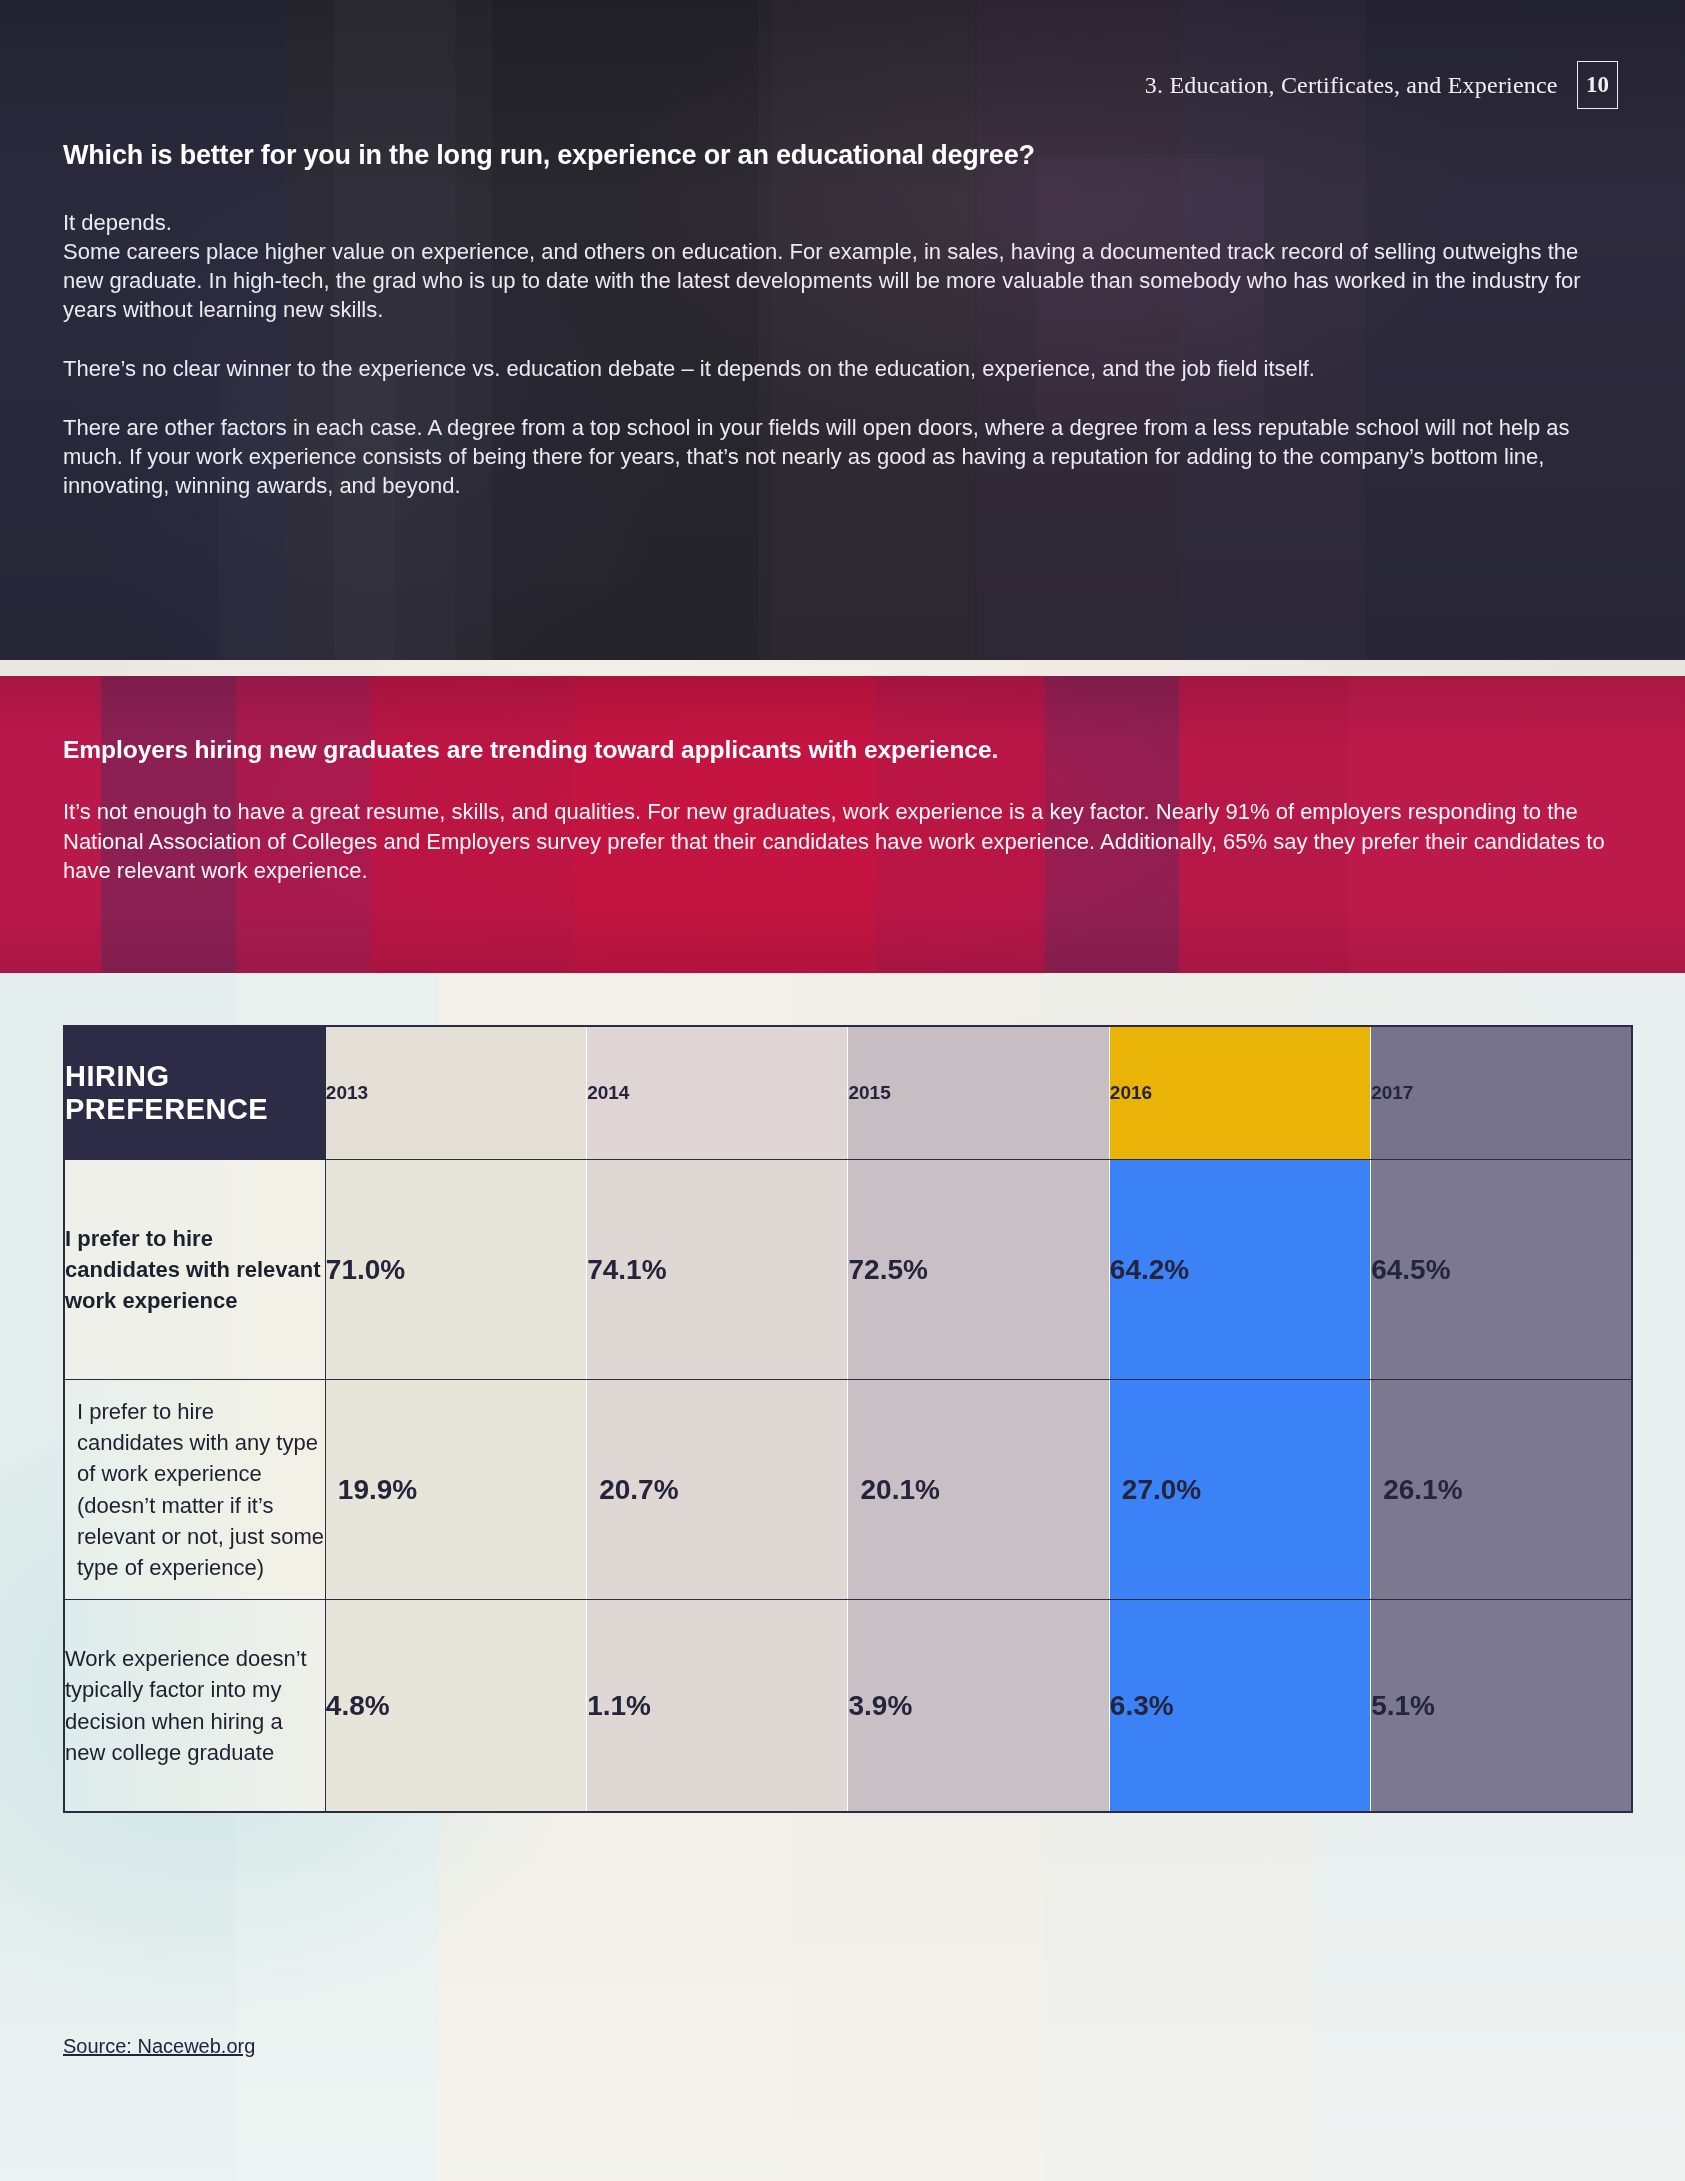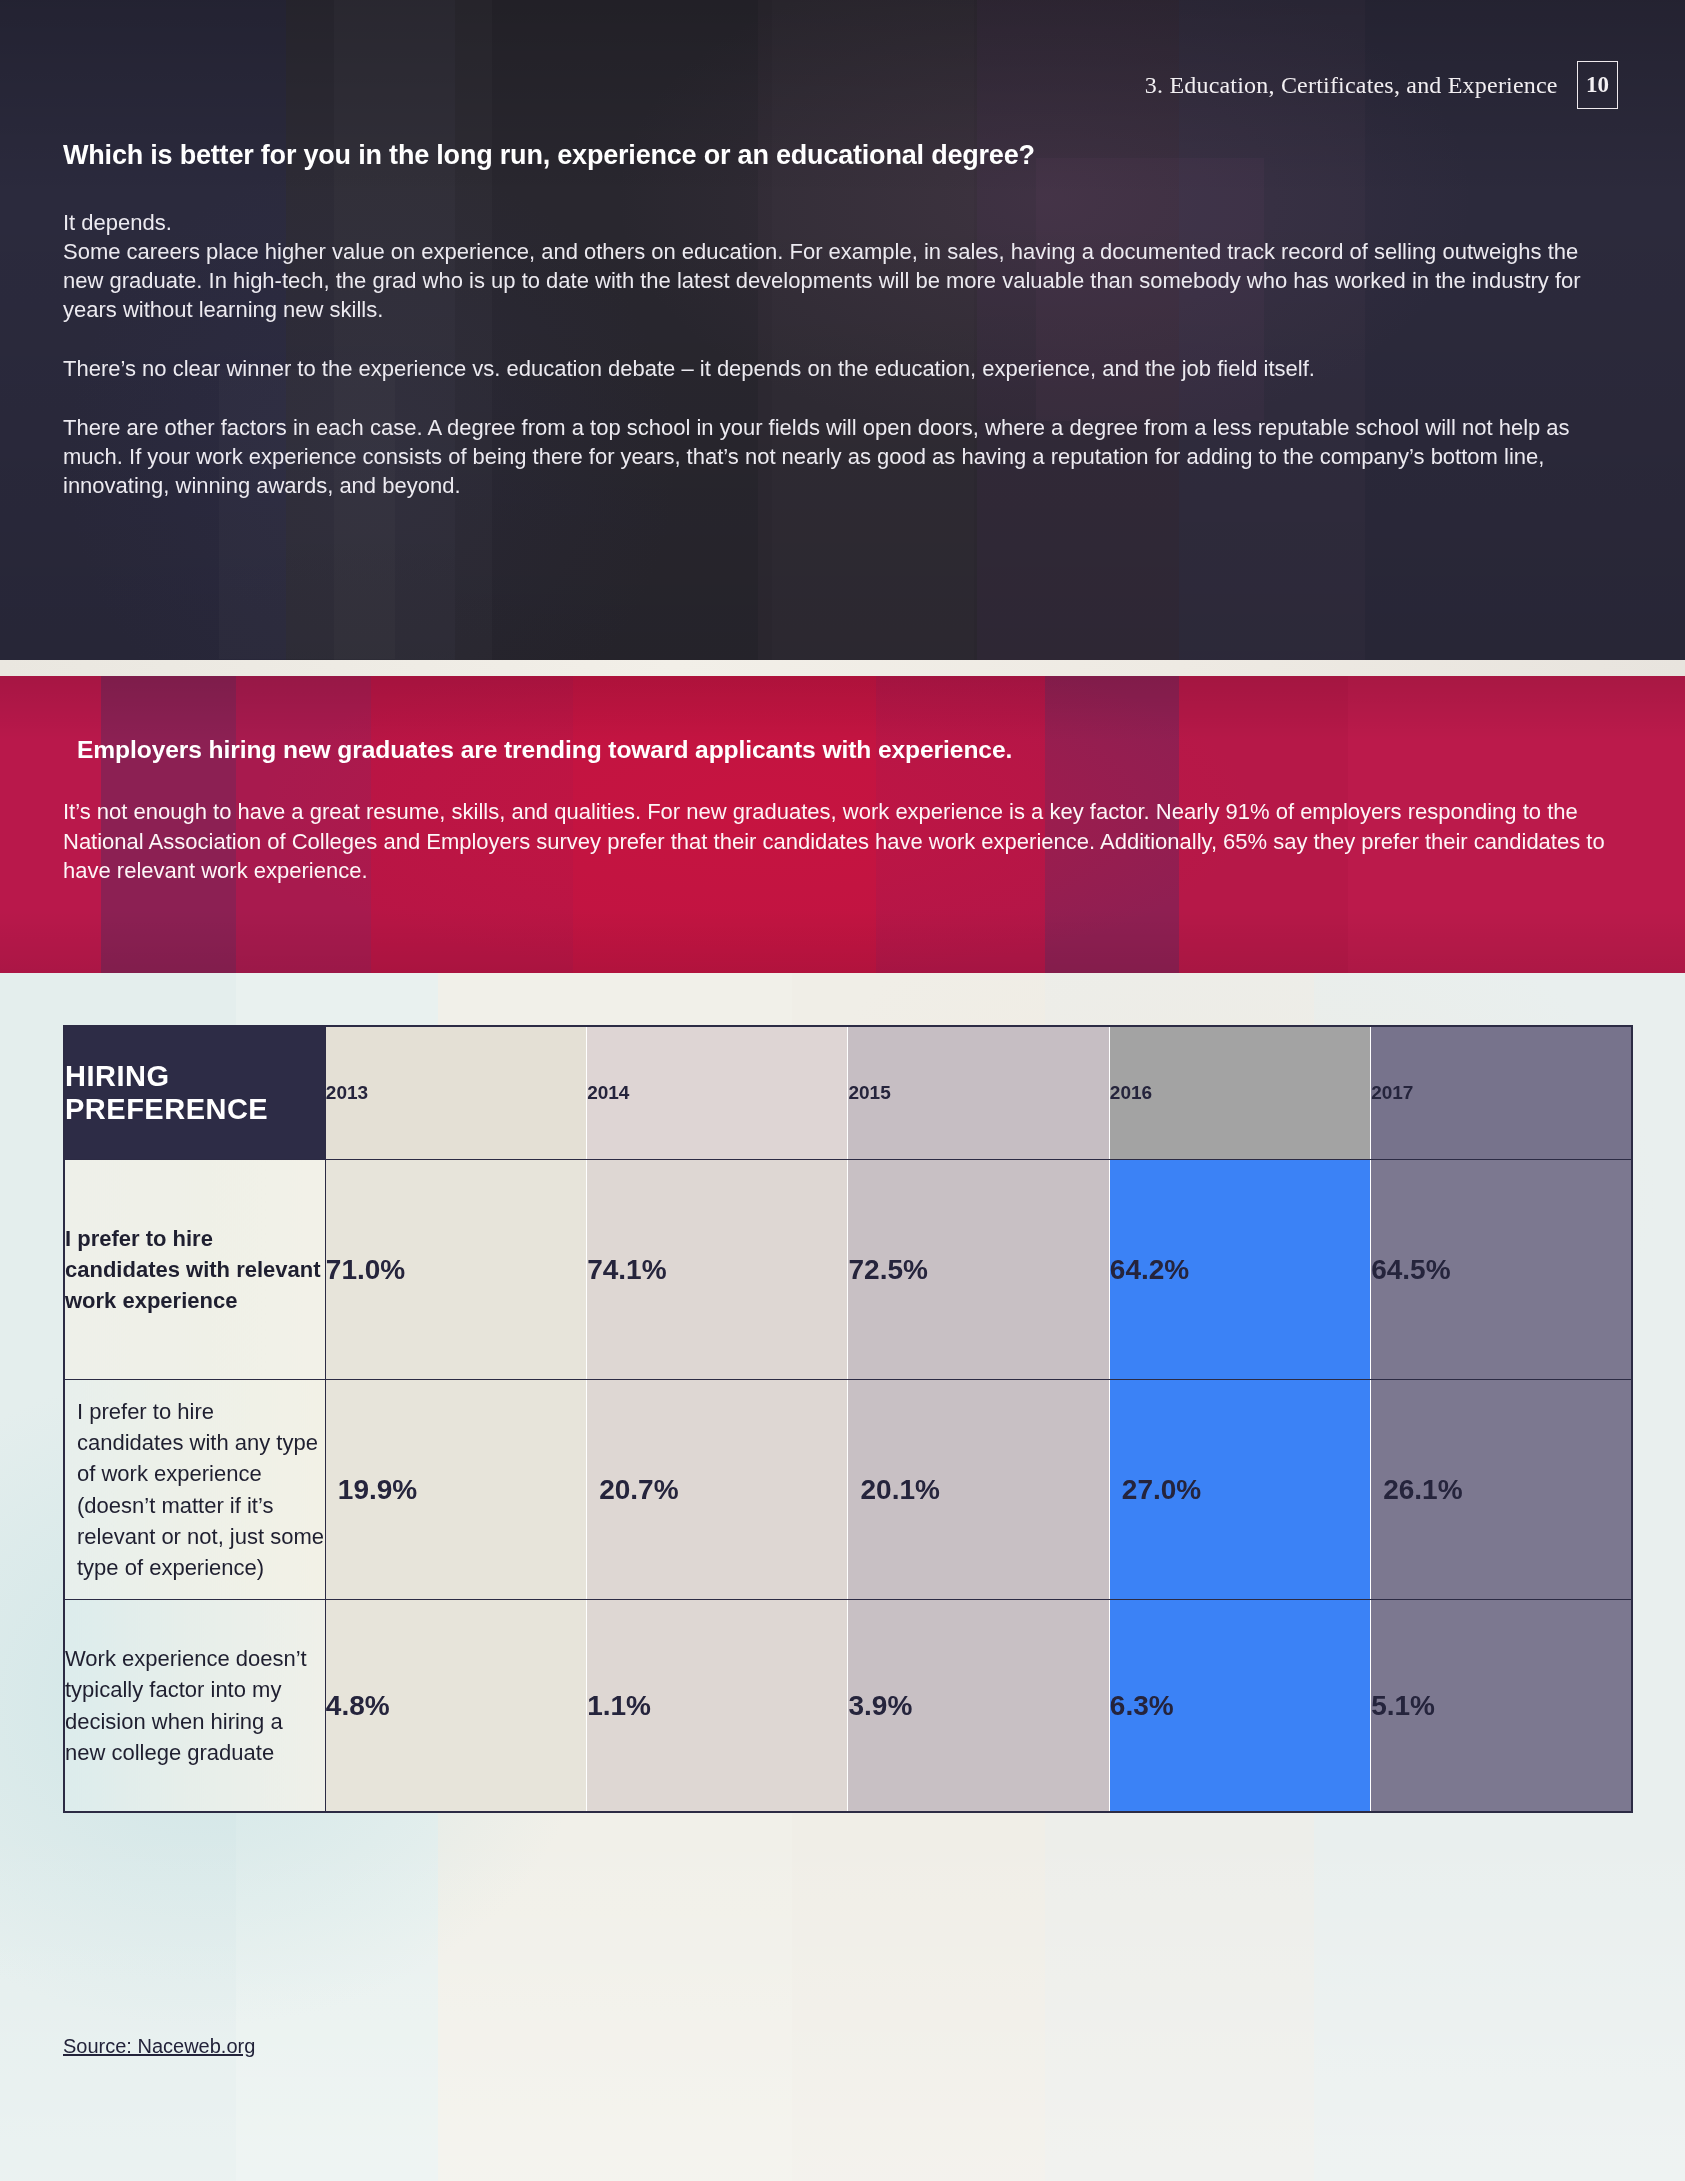--- a/index.html
+++ b/index.html
@@ -91,21 +91,21 @@
   }
   .crimson-band::after{
     content:"";position:absolute;inset:0;
     background:
       linear-gradient(180deg, rgba(0,0,0,0.10) 0%, rgba(0,0,0,0) 22%, rgba(0,0,0,0) 78%, rgba(0,0,0,0.08) 100%),
       radial-gradient(ellipse 667px 228px at 45% 45%, rgba(205,20,62,0.45), rgba(0,0,0,0) 75%);
     pointer-events:none;
   }
   .crimson-content{position:absolute;left:63px;top:736px;width:1571px;z-index:5;}
   h2.c-head{
-    margin:0 0 33px 14px;font-size:24.6px;font-weight:bold;color:#ffffff;letter-spacing:-0.1px;
+    margin:0 0 33px 0;font-size:24.6px;font-weight:bold;color:#ffffff;letter-spacing:-0.1px;
   }
   .crimson-content p{
     margin:0;font-size:22px;line-height:1.35;color:#fdf6f8;font-weight:300;
   }
 
   
   .lower-bg{
     position:absolute;left:0;top:973px;width:1685px;height:1209px;
     background:
       linear-gradient(90deg,
@@ -168,21 +168,21 @@
   
   .col-0{background:#e7e4da;}
   .col-1{background:#ded7d3;}
   .col-2{background:#c8c0c4;}
   .col-3{background:#3b82f6;}
   .col-4{background:#7c7890;}
 
   .tbl th.col-0{background:#e4e0d5;}
   .tbl th.col-1{background:#ded5d4;}
   .tbl th.col-2{background:#c6bec3;}
-  .tbl th.col-3{background:#a3a3a3;}
+  .tbl th.col-3{background:#eab308;}
   .tbl th.col-4{background:#77738c;}
 
   
   tr.r0 .cell-label{background:linear-gradient(90deg,#eef0e9 0%,#eff0e7 55%,#f2f1e8 100%);}
   tr.r1 .cell-label{background:linear-gradient(90deg,#e7efec 0%,#edf0e8 45%,#f2f1e6 100%);}
   tr.r2 .cell-label{background:linear-gradient(90deg,#dcecec 0%,#e6eeea 45%,#eff0e9 100%);}
   tr.r3 .cell-label{background:linear-gradient(90deg,#dbebeb 0%,#e3eeec 45%,#eef0e9 100%);}
 
   .source{
     position:absolute;left:63px;top:2035px;z-index:6;

